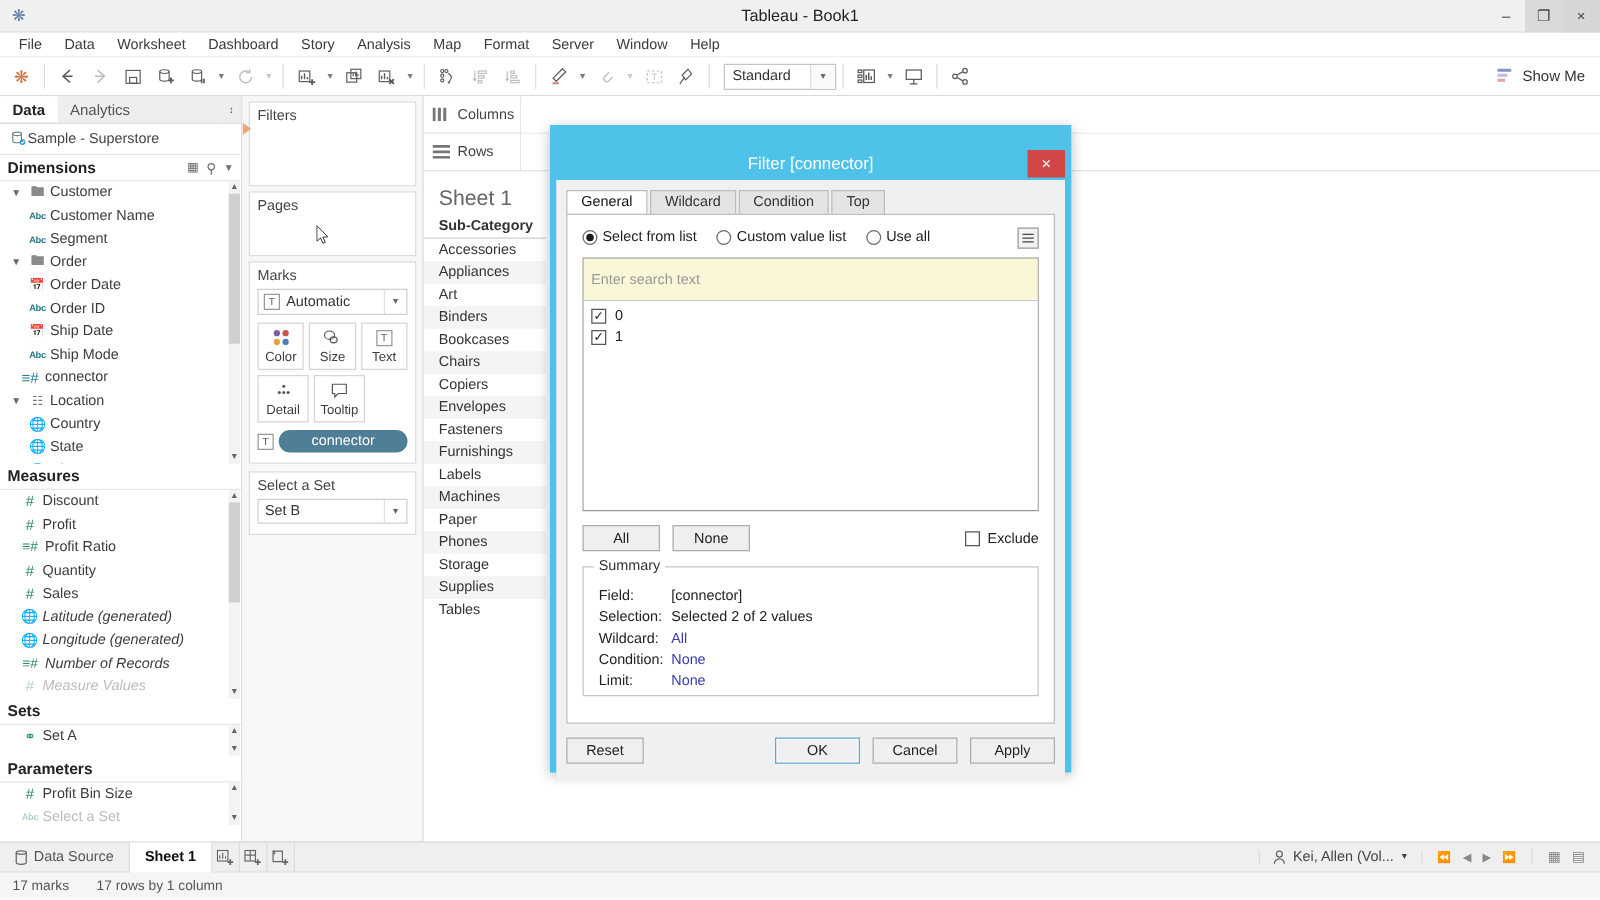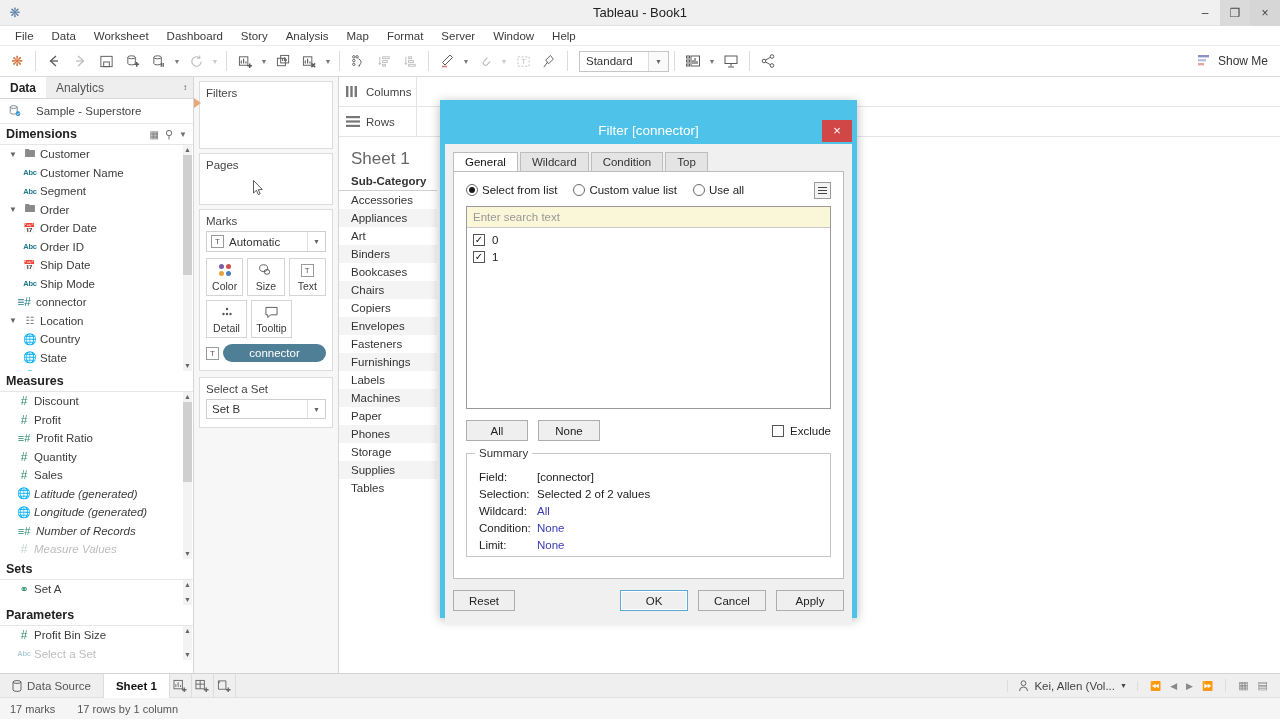--- a/index.html
+++ b/index.html
@@ -73,21 +73,21 @@
 
   
   .datapane { width: 194px; border-right: 1px solid #d6d6d6; background: #fff;
     display: flex; flex-direction: column; }
   .dp-tabs { display: flex; height: 22px; border-bottom: 1px solid #d6d6d6; }
   .dp-tab { padding: 0 10px; line-height: 22px; font-size: 12px; color: #444; }
   .dp-tab.active { font-weight: bold; color: #222; }
   .dp-tab.inactive { background: #eeeeee; flex: 1; color: #555; }
   .dp-tabcaret { width: 16px; display: flex; align-items: center; justify-content: center;
     background:#eeeeee; font-size: 8px; color: #555; }
-  .dp-source { display: flex; align-items: center; gap: 14px; padding: 5px 8px;
+  .dp-source { display: flex; align-items: center; gap: 0; padding: 5px 8px;
     font-size: 11.5px; color: #444; border-bottom: 1px solid #e6e6e6; }
   .dp-secthead {
     display: flex; align-items: center; padding: 3px 6px; font-weight: bold;
     font-size: 12.5px; color: #222; border-bottom: 1px solid #e6e6e6;
   }
   .dp-secthead .tools { margin-left: auto; display: flex; align-items: center; gap: 6px;
     color: #707070; font-weight: normal; }
   .dp-list { overflow: hidden; position: relative; }
   .row { display: flex; align-items: center; height: 18.5px; padding-left: 6px;
     font-size: 11.5px; color: #3c3c3c; white-space: nowrap; }
@@ -191,21 +191,21 @@
     background: #fff; display: inline-flex; align-items: center; justify-content: center; }
   .radio i { width: 6px; height: 6px; border-radius: 50%; background: #1a1a1a; display:none; }
   .radio.on i { display: block; }
   .radio-lbl { margin-right: 12px; }
   .hamb { position: absolute; right: 12px; top: 10px; width: 17px; height: 17px;
     border: 1px solid #9a9a9a; background: #f3f3f3; display:flex; flex-direction:column;
     align-items:center; justify-content:center; gap:2px; }
   .hamb i { width: 9px; height: 1px; background: #444; display:block; }
   .listbox { margin-top: 10px; border: 1px solid #9a9a9a; height: 203px;
     display: flex; flex-direction: column; }
-  .searchbar { background: #faf6d8; border-bottom: 1px solid #c9c9c9; height: 21px;
+  .searchbar { background: #faf6d8; border-bottom: 1px solid #c9c9c9; height: 34px;
     display:flex; align-items:center; padding-left: 6px; font-size: 11.5px; color: #999; }
   .itemlist { flex: 1; background: #fff; padding: 3px 0 0 0; }
   .item { display: flex; align-items: center; gap: 7px; height: 17px; padding-left: 6px;
     font-size: 11.5px; color: #222; }
   .cbx { width: 12px; height: 12px; border: 1px solid #555; background: #fff;
     display:flex; align-items:center; justify-content:center; font-size: 10px; color:#111; }
   .btn-row { display: flex; align-items: center; margin-top: 11px; }
   .btn { height: 21px; min-width: 62px; border: 1px solid #adadad; background: #efefef;
     font-size: 11.5px; color: #222; display: flex; align-items: center;
     justify-content: center; }

